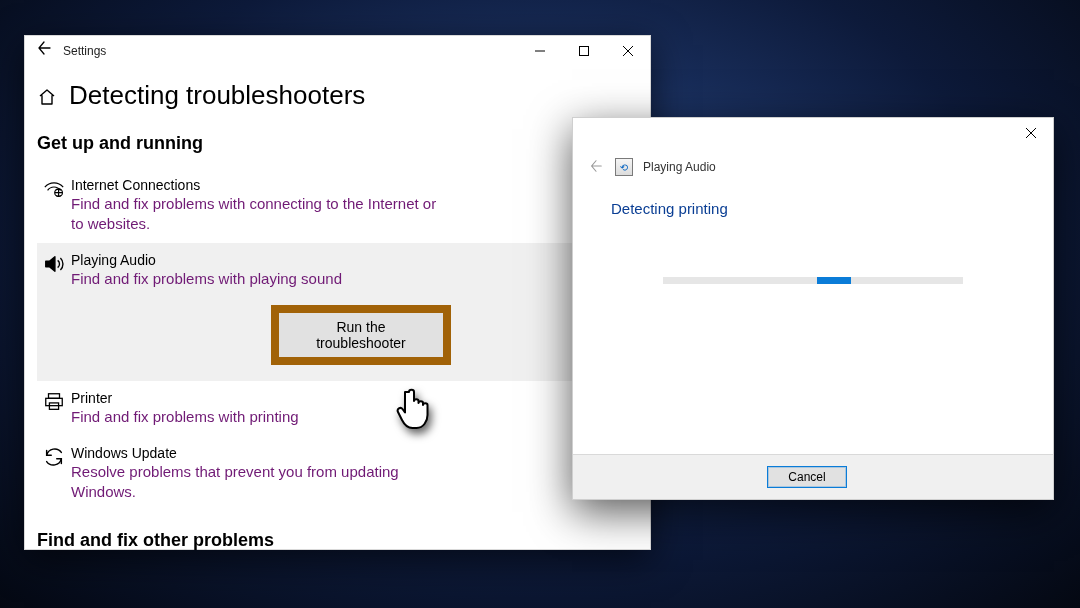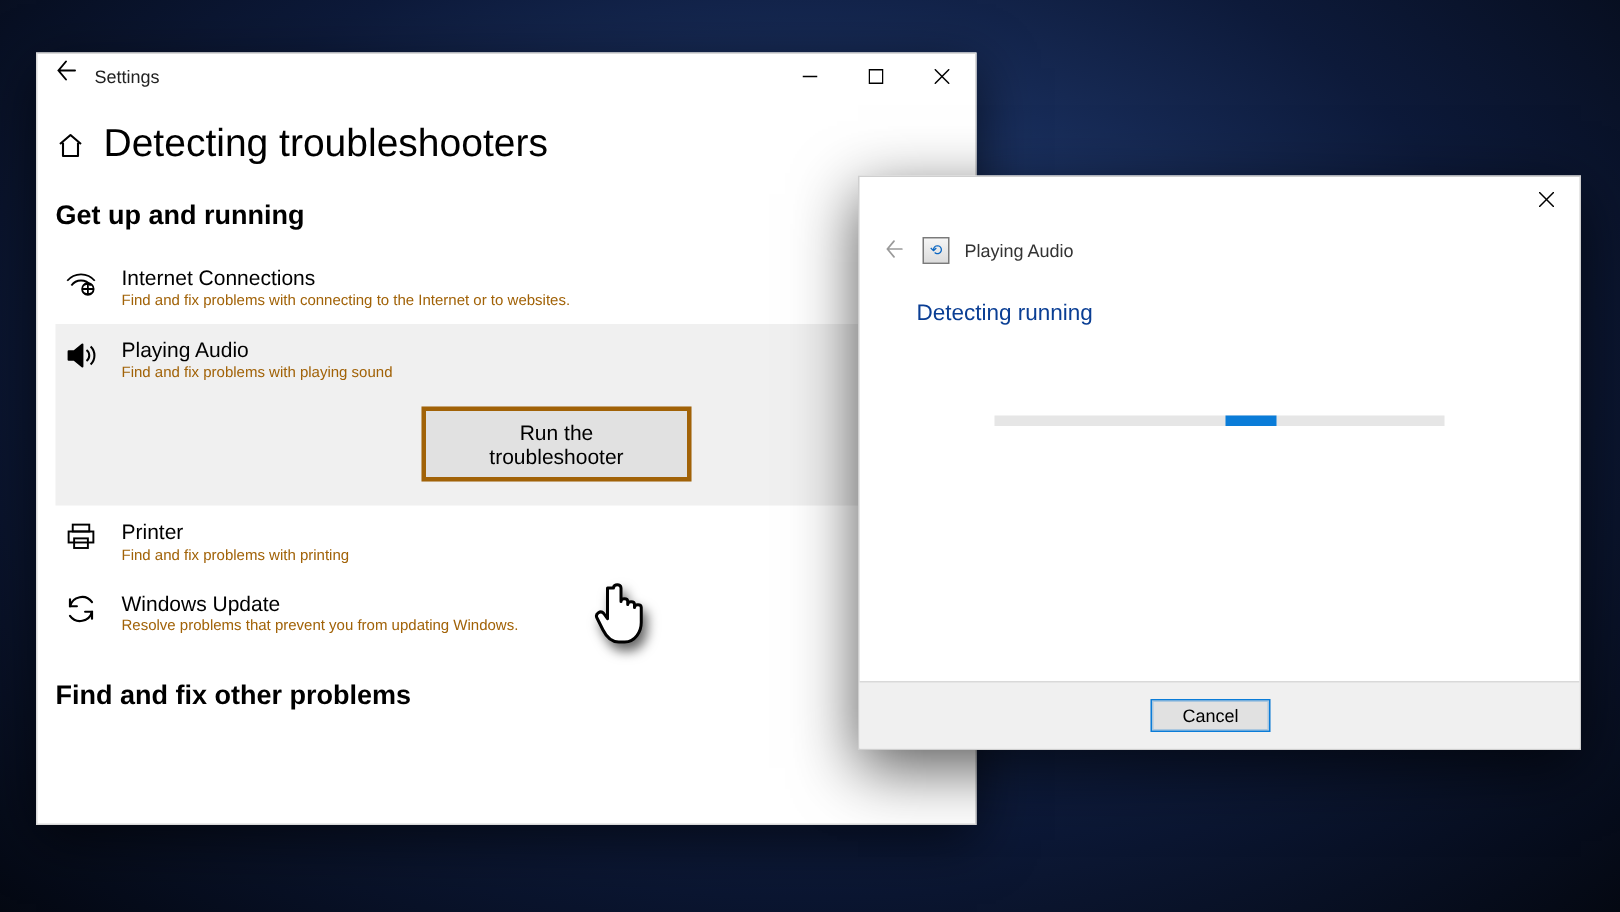--- a/index.html
+++ b/index.html
@@ -19,31 +19,31 @@
   .winbtn { width:44px; height:30px; display:flex; align-items:center; justify-content:center; color:#000; font-size:10px; }
   .winbtn svg { display:block; }
 
   .content { padding: 14px 12px 0 12px; }
   .page-header { display:flex; align-items:center; gap:14px; margin-bottom:22px; }
   .page-header .home-icon { width:18px; height:18px; }
   .page-title { font-size:26px; font-weight:400; color:#000; }
 
   .section-title { font-size:18px; font-weight:600; color:#000; margin: 10px 0 14px 0; }
 
-  .ts-item { display:flex; gap:14px; padding:8px 6px 8px 4px; }
+  .ts-item { display:flex; gap:4px; padding:8px 6px 8px 4px; }
   .ts-item.selected { background:#f0f0f0; padding-bottom:16px; }
   .ts-icon { width:26px; display:flex; justify-content:center; padding-top:2px; }
   .ts-icon svg { width:22px; height:22px; }
   .ts-text { max-width:380px; }
   .ts-name { font-size:14px; color:#000; line-height:1.3; }
-  .ts-desc { font-size:10px; color:#a16207; line-height:1.35; }
+  .ts-desc { font-size:15px; color:#701a75; line-height:1.35; }
 
   .run-btn-wrap { margin-top:16px; margin-left:200px; }
   .run-btn {
-    background:#e1e1e1; border:3px solid #a16207; padding:6px 16px;
+    background:#e1e1e1; border:8px solid #a16207; padding:6px 16px;
     font-size:14px; color:#000; font-family:inherit;
   }
 
   .cursor { position:absolute; left:370px; top:350px; width:40px; height:46px; pointer-events:none; filter: drop-shadow(3px 5px 4px rgba(0,0,0,0.6)); }
 
   
   .dialog {
     position:absolute; left:572px; top:117px; width:480px; height:381px;
     background:#ffffff;
     border:1px solid #cfcfcf;
@@ -201,21 +201,21 @@
           <path d="M8 2 L3 8 L8 14 M3 8 H14" stroke="#9a9a9a" stroke-width="1.3" fill="none" stroke-linecap="round"></path>
         </svg>
     </div>
     <div class="dlg-appicon">
         <span>⟲</span>
       </div>
     <div class="dlg-title">Playing Audio</div>
   </div>
 
   <div class="dlg-body">
-    <div class="dlg-heading">Detecting running</div>
+    <div class="dlg-heading">Detecting printing</div>
     <div class="progress">
       <div class="chunk"></div>
     </div>
   </div>
 
   <div class="dlg-footer">
     <button class="cancel-btn">Cancel</button>
   </div>
 </div>
 

